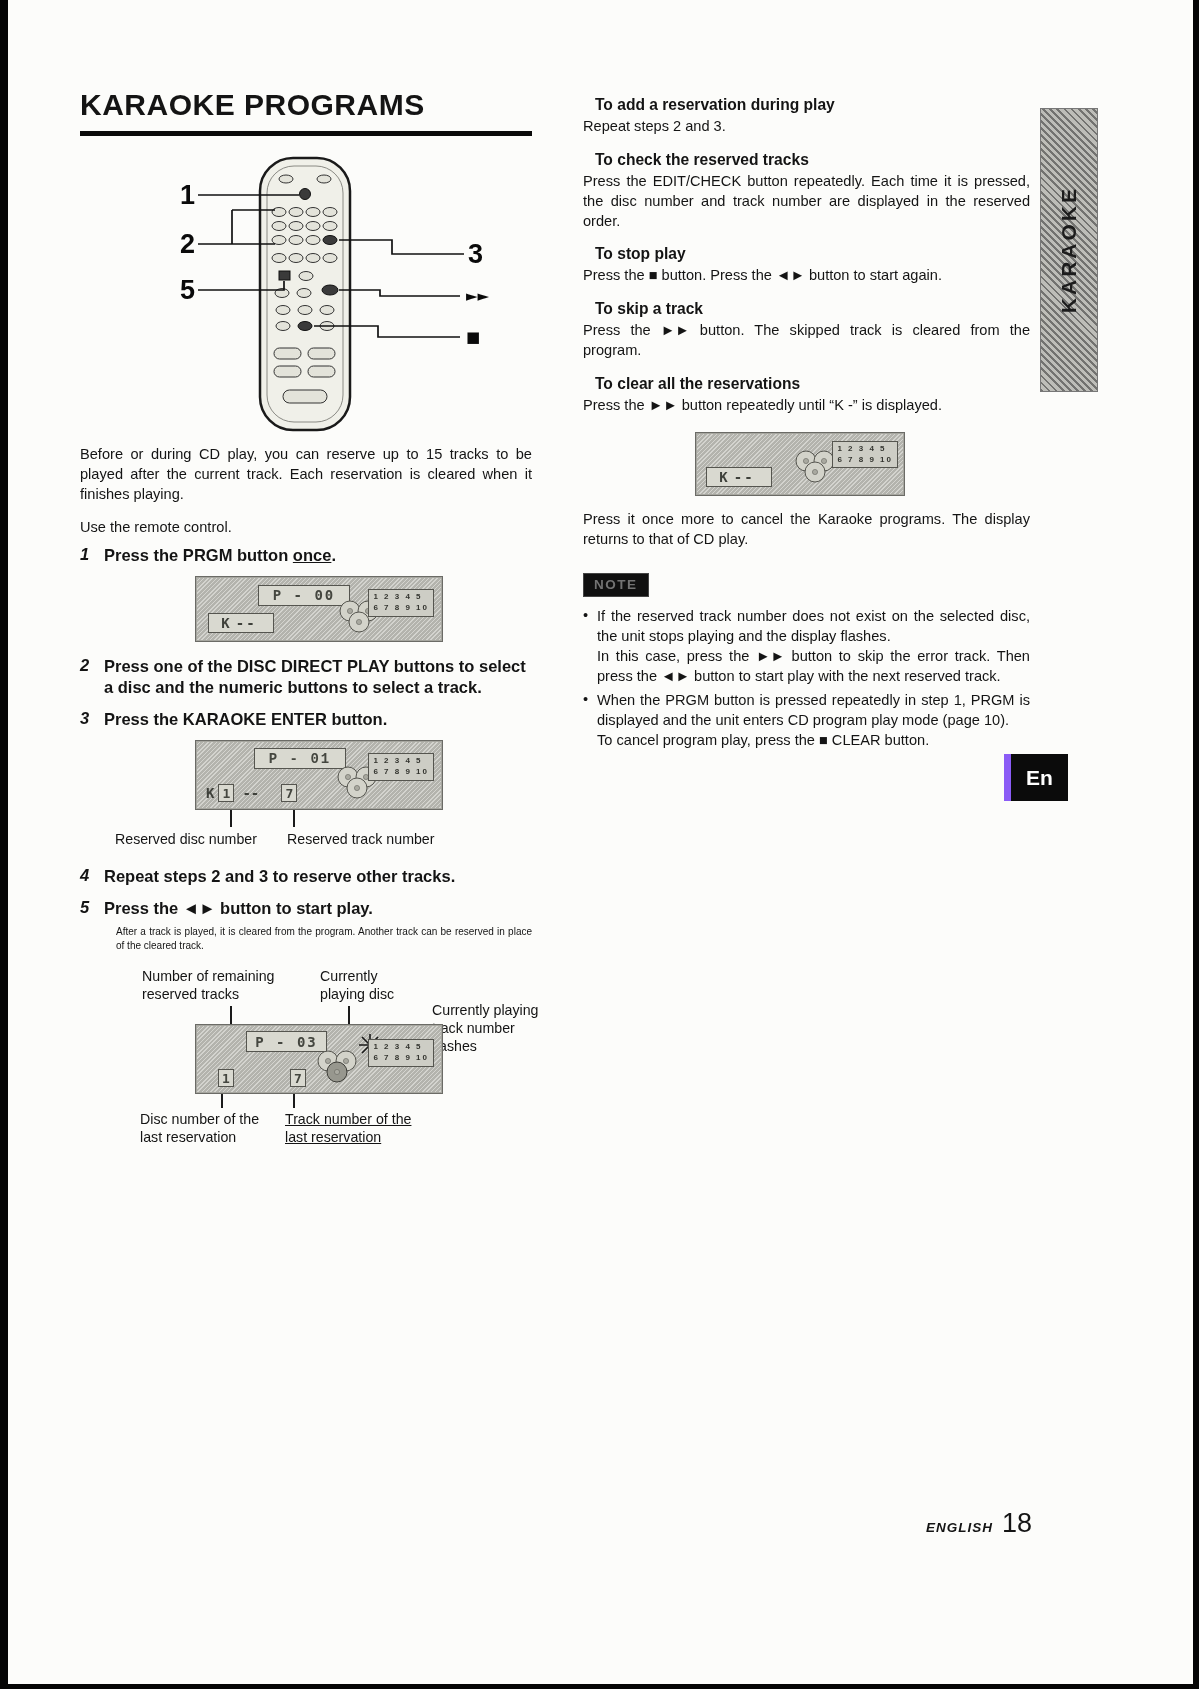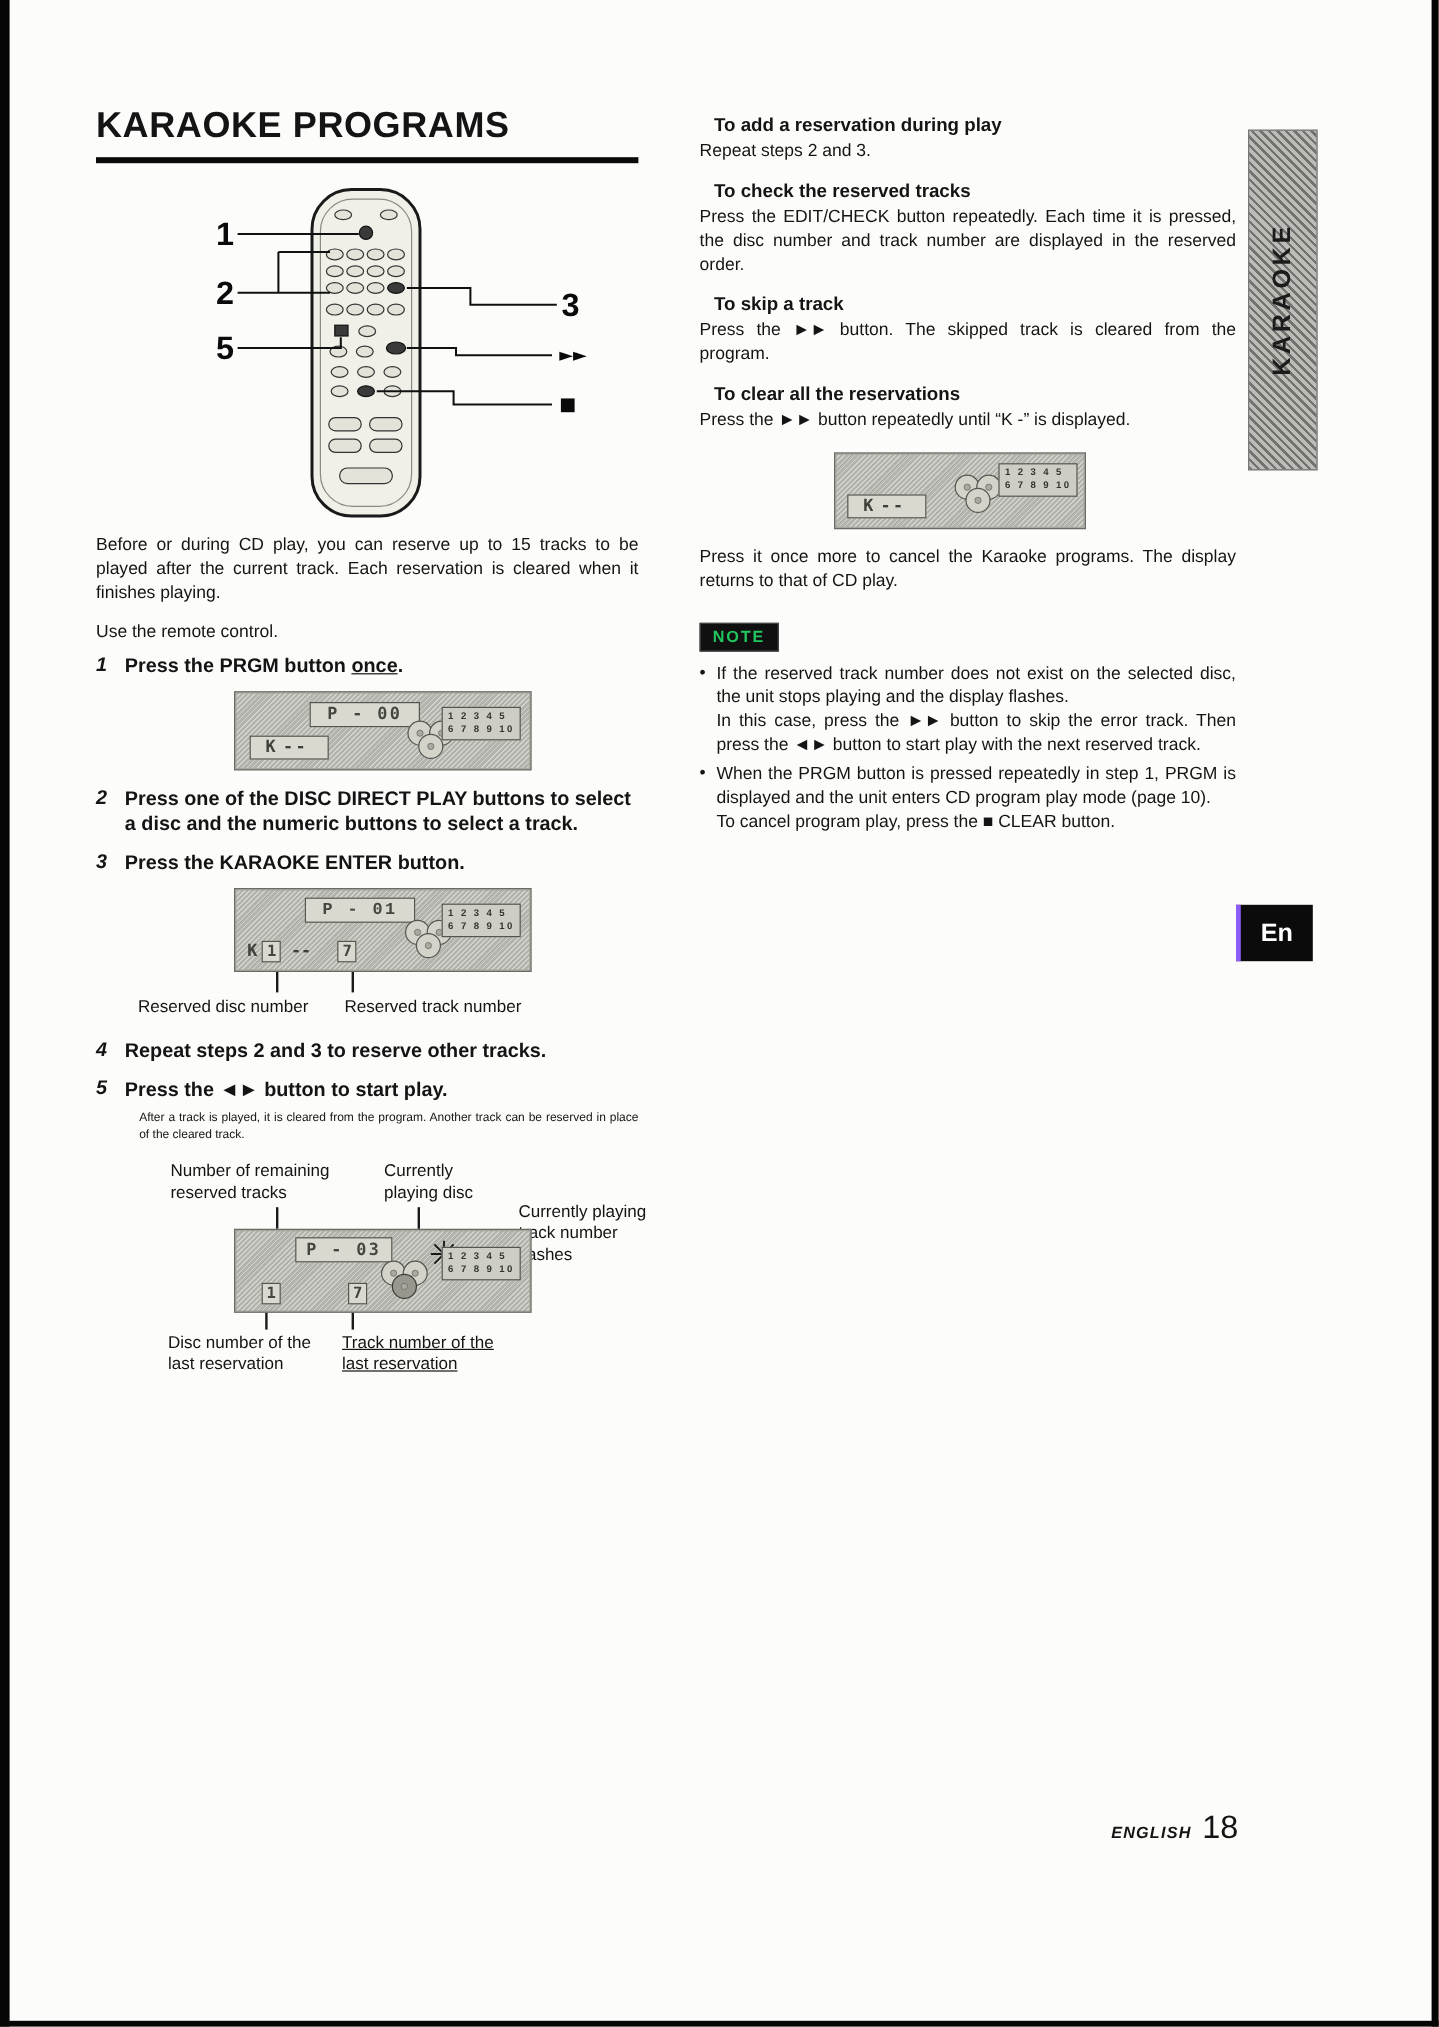--- a/index.html
+++ b/index.html
@@ -75,43 +75,43 @@
   .d3-block .lcd { position: absolute; left: 115px; top: 56px; width: 248px; height: 70px; }
 
   .vline { position: absolute; width: 1.5px; background: #1a1a1a; }
   .hline { position: absolute; height: 1.5px; background: #1a1a1a; }
   .co-label { position: absolute; font-size: 14.2px; line-height: 1.25; color: #141414; }
 
   
   .sec { margin-bottom: 14px; }
   .sec h3 { font-size: 15.6px; font-weight: bold; margin: 0 12px 3px; }
   .note-badge {
-    display: inline-block; background: #101010; color: #22c55e; font-weight: bold;
+    display: inline-block; background: #101010; color: #737373; font-weight: bold;
     font-size: 13.5px; letter-spacing: 1.5px; padding: 3px 10px 4px; margin: 24px 0 10px;
     border: 1px solid #444;
   }
   .note-item { display: flex; margin-bottom: 4px; }
   .note-item .bullet { flex: 0 0 14px; font-size: 14.6px; }
   .note-item p { margin: 0; font-size: 14.6px; line-height: 1.36; text-align: justify; white-space: pre-line; }
 
   
   .karaoke-tab {
     position: absolute; left: 1040px; top: 108px; width: 58px; height: 284px;
     background: #b5b5b0;
     background-image: repeating-linear-gradient(45deg, rgba(60,60,60,.55) 0 2px, rgba(190,190,185,.9) 2px 5px);
     border: 1px solid #777; display: flex; align-items: center; justify-content: center;
   }
   .karaoke-tab span {
     writing-mode: vertical-rl; transform: rotate(180deg);
     font-weight: bold; font-size: 21px; letter-spacing: 3px; color: #1c1c1c;
   }
   .en-badge {
-    position: absolute; left: 1030px; top: 754px; width: 64px; height: 47px;
+    position: absolute; left: 1004px; top: 754px; width: 64px; height: 47px;
     background: #0b0b0b; color: #fff; display: flex; align-items: center; justify-content: center;
-    font-weight: bold; font-size: 21px; border-left: 4px solid #8b5cf6;
+    font-weight: bold; font-size: 21px; border-left: 7px solid #8b5cf6;
   }
   .footer { position: absolute; left: 0; top: 1508px; width: 1032px; text-align: right; }
   .footer .lang { font-style: italic; font-weight: bold; font-size: 13.5px; letter-spacing: 1px; }
   .footer .pg   { font-size: 27px; font-weight: normal; margin-left: 9px; }
 </style>
 </head>
 <body>
 
 <div class="edge-left"></div>
 <div class="edge-right"></div>
@@ -300,20 +300,24 @@
 
   <div class="sec">
     <h3>To add a reservation during play</h3>
     <p class="body">Repeat steps 2 and 3.</p>
   </div>
   <div class="sec">
     <h3>To check the reserved tracks</h3>
     <p class="body">Press the EDIT/CHECK button repeatedly.  Each time it is pressed, the disc number and track number are displayed in the reserved order.</p>
   </div>
   <div class="sec">
+    <h3>To stop play</h3>
+    <p class="body">Press the ■ button.  Press the ◄► button to start again.</p>
+  </div>
+  <div class="sec">
     <h3>To skip a track</h3>
     <p class="body">Press the ►► button.  The skipped track is cleared from the program.</p>
   </div>
   <div class="sec">
     <h3>To clear all the reservations</h3>
     <p class="body">Press the ►► button repeatedly until “K -” is displayed.</p>
   </div>
 
   <div class="lcd lcd-4">
     <div class="lcd-win" style="left:10px; bottom:8px; width:66px; height:20px;">

